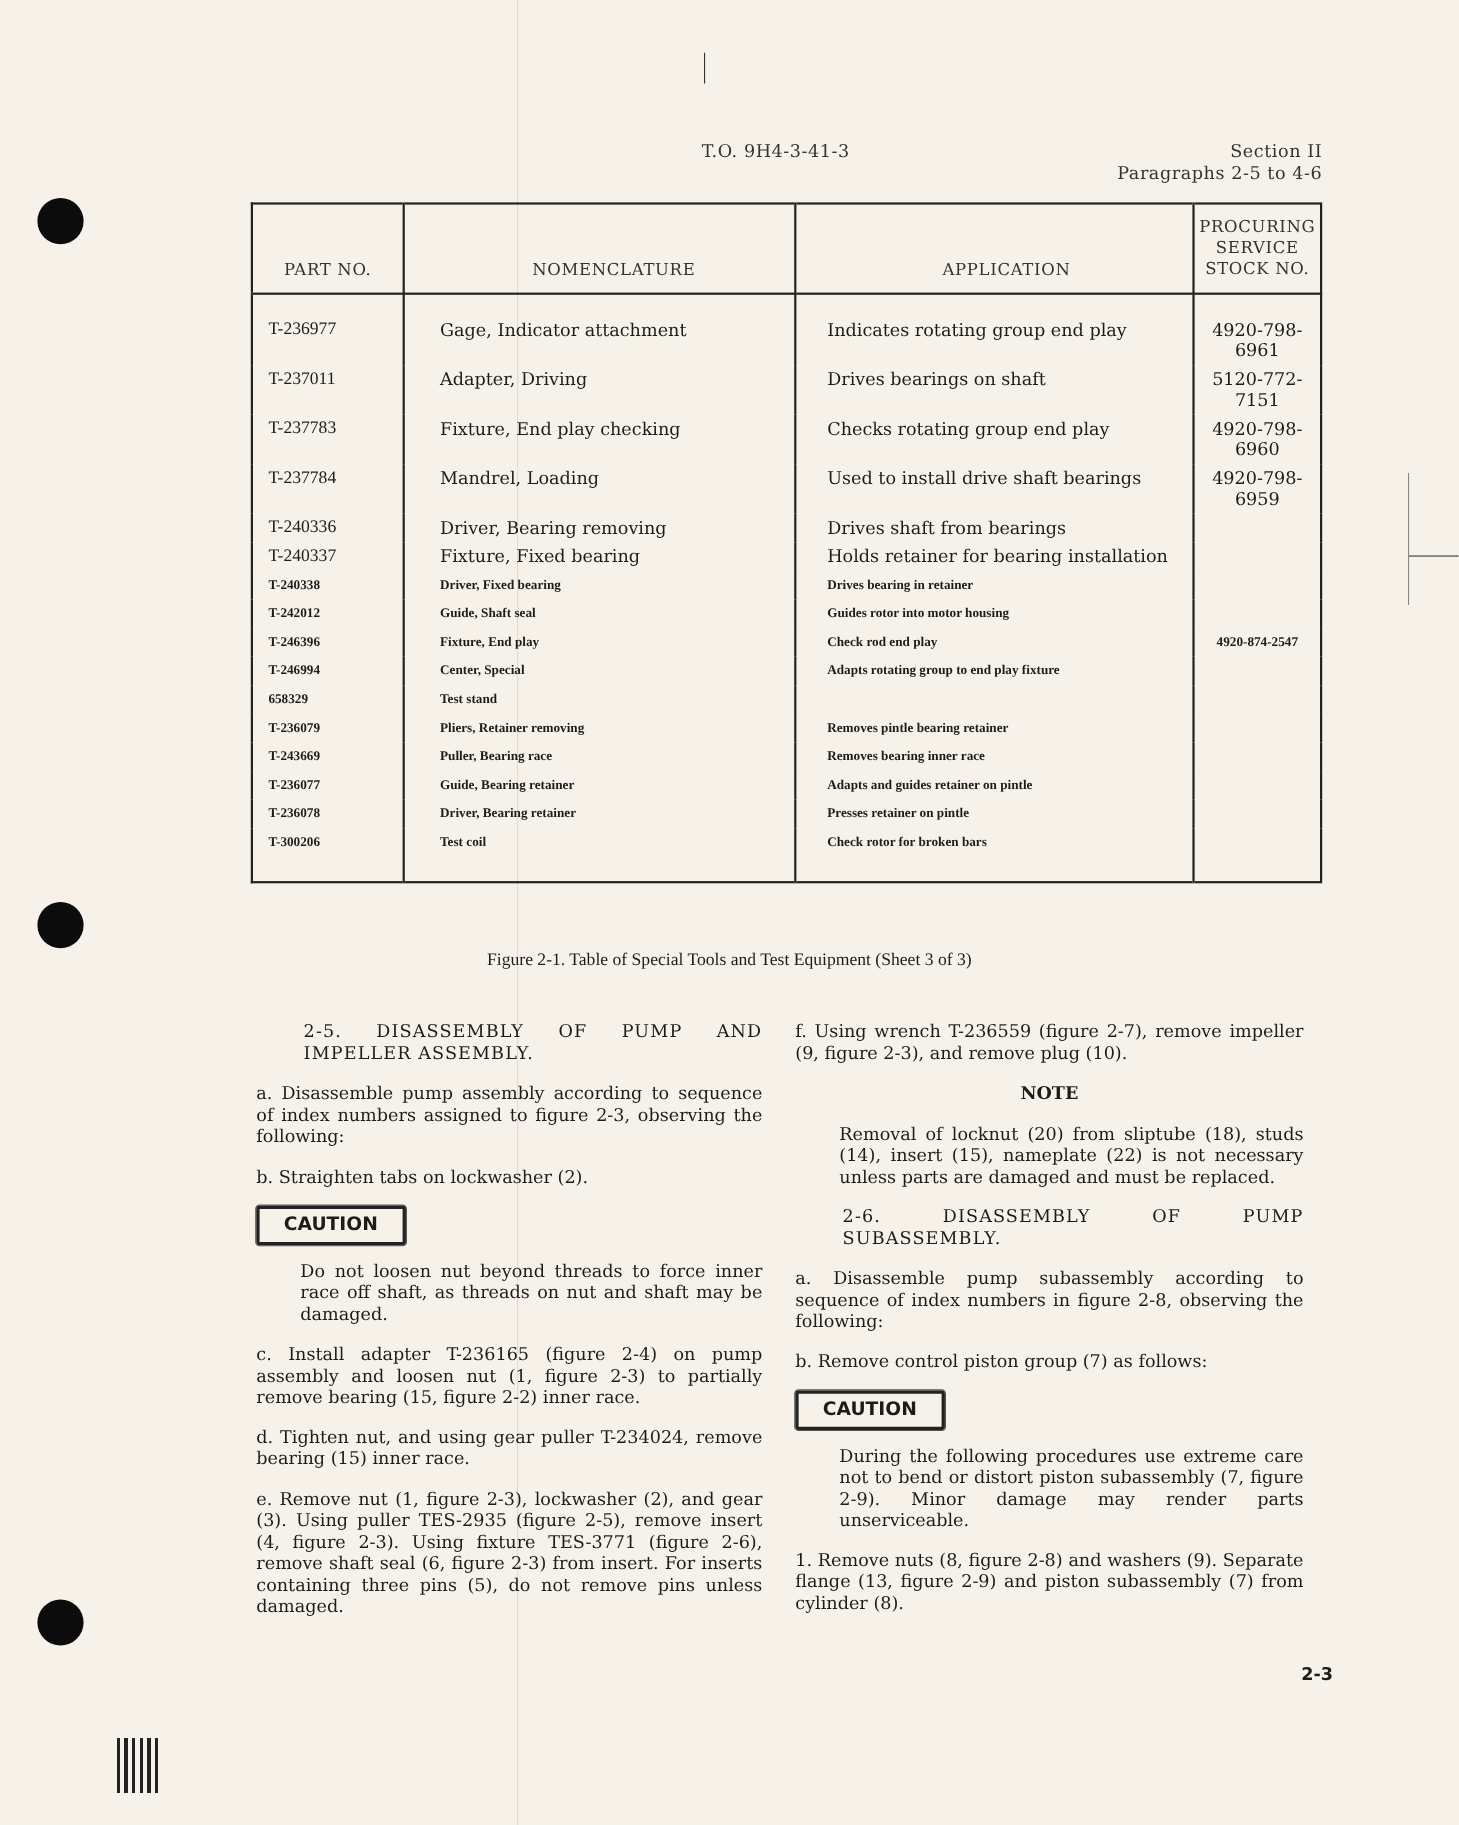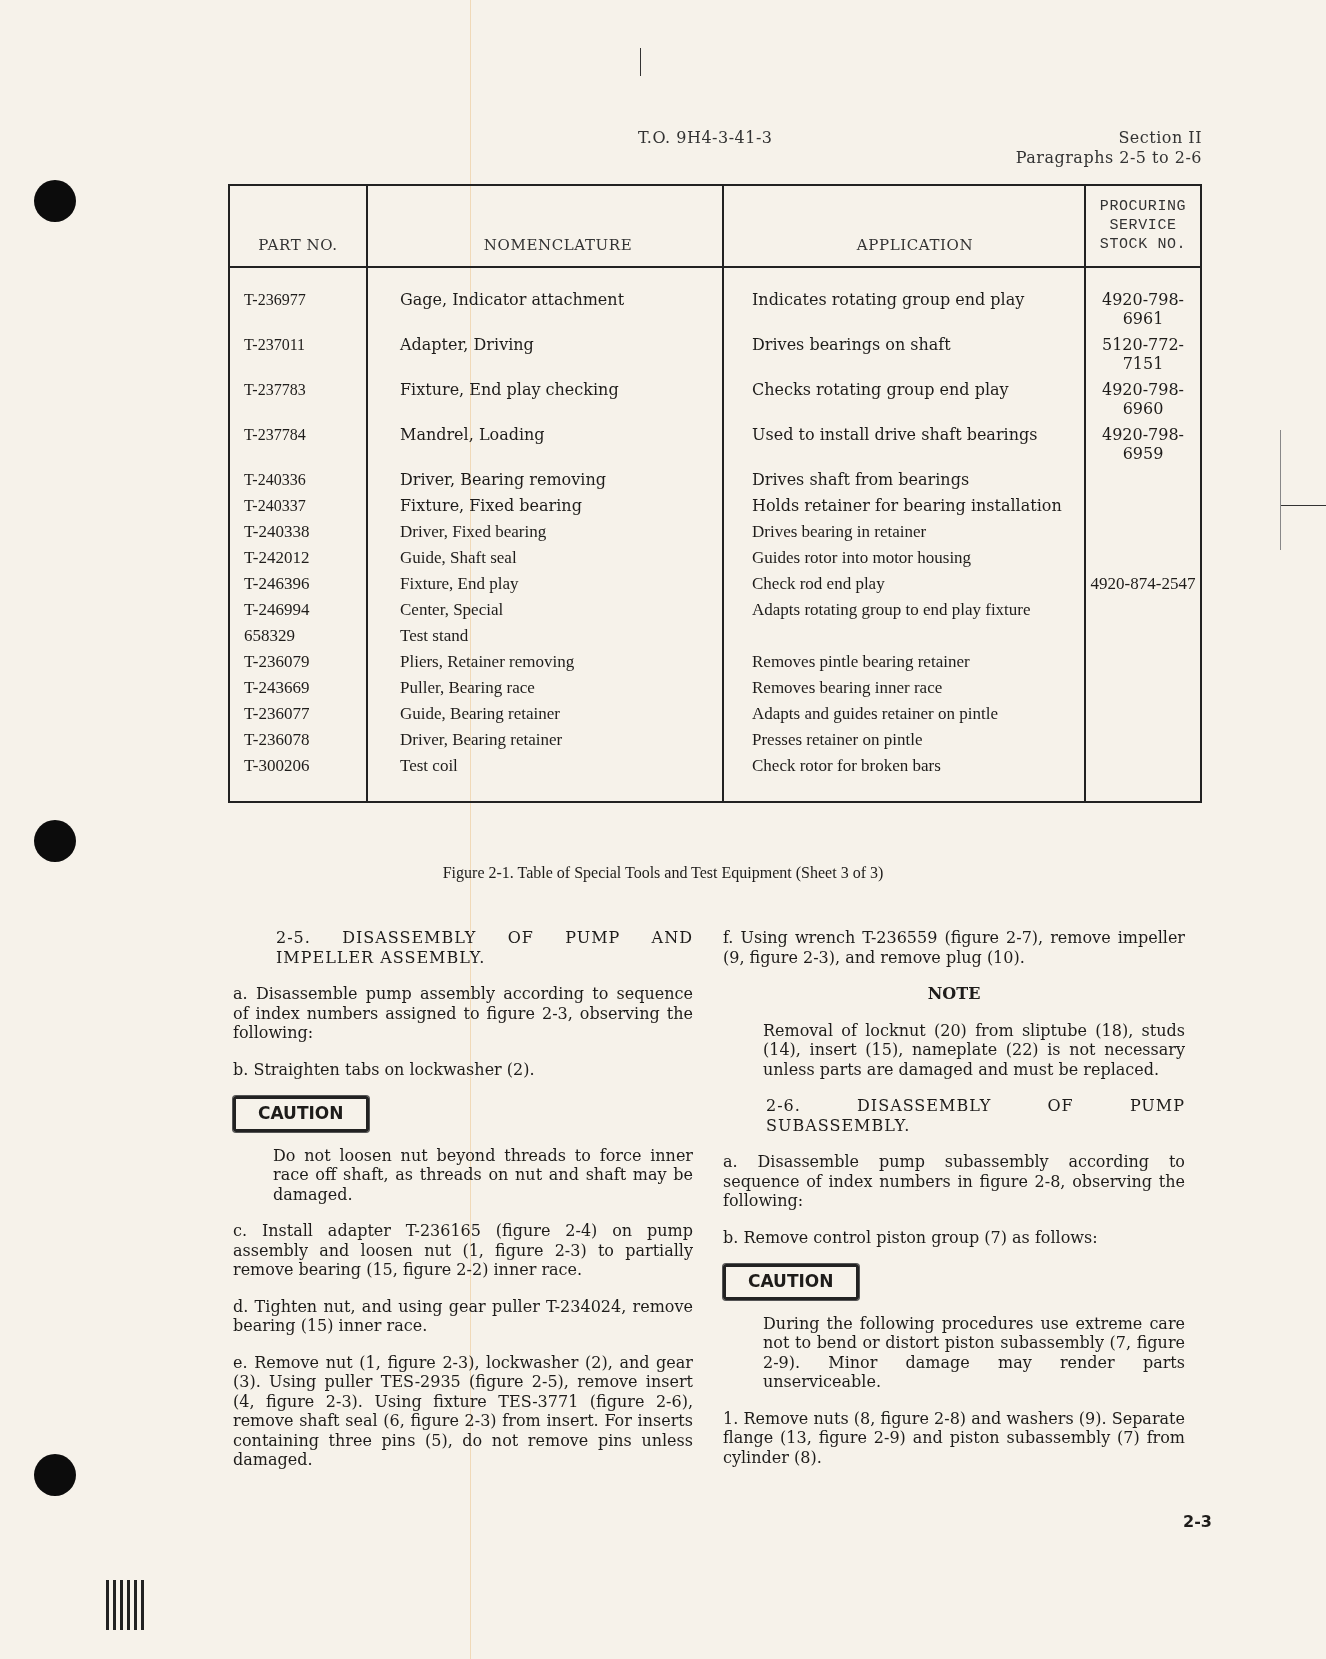--- a/index.html
+++ b/index.html
@@ -26,21 +26,21 @@
   table.tools td {
     border-right:2px solid #222; vertical-align:top;
     padding:3px 12px 4px 14px; line-height:19px;
   }
   table.tools tr.first td { padding-top:22px; }
   table.tools tr.last td { padding-bottom:26px;margin-left:40px; }
   table.tools .c1 { width:110px; }
   table.tools .c2 { width:310px; padding-left:32px; }
   table.tools .c3 { width:320px; padding-left:28px; }
   table.tools .c4 { text-align:center; padding-left:4px; padding-right:4px; }
-  table.tools tr.bold td { font-weight:normal; font-family:"Liberation Serif",serif; font-size:17px; }
+  table.tools tr.bold td { font-weight:bold; font-family:"Liberation Serif",serif; font-size:12px; }
   table.tools tr td.c1 { font-family:"Liberation Serif",serif; }
   .caption { position:absolute; left:0; width:1326px; top:864px; text-align:center; font-size:16px; font-weight:normal; font-family:"Liberation Serif",serif; }
   .col { position:absolute; font-size:16px; line-height:19.5px; text-align:justify; }
   .col p { margin:0 0 17px 0; }
   .col .heading { letter-spacing:1px;margin-left:43px; }
   .col .indent { padding-left:40px; padding-right:0; }
   .col .center { text-align:center; font-weight:bold; }
   .caution {
     display:inline-block; font-family:"DejaVu Sans","Liberation Sans",sans-serif;
     font-weight:bold; font-size:17px; padding:5px 22px;
@@ -58,29 +58,29 @@
 <div class="punch" style="left:34px; top:180px;"></div>
 <div class="punch" style="left:34px; top:820px;"></div>
 <div class="punch" style="left:34px; top:1454px;"></div>
 <div class="mark" style="left:640px; top:48px; width:1px; height:28px;"></div>
 <div class="mark" style="left:1280px; top:505px; width:46px; height:1px;"></div>
 <div class="mark" style="left:1280px; top:430px; width:1px; height:120px; background:#888;"></div>
 <div class="abs" style="left:106px; top:1580px; width:40px; height:50px; background:repeating-linear-gradient(90deg,#222 0 3px,transparent 3px 7px);"></div>
 
 <div class="abs hdr" style="left:638px; top:128px;">T.O. 9H4-3-41-3</div>
 <div class="abs hdr" style="right:124px; top:128px; text-align:right;">Section II</div>
-<div class="abs hdr" style="right:124px; top:148px; text-align:right;">Paragraphs 2-5 to 2-6</div>
+<div class="abs hdr" style="right:124px; top:148px; text-align:right;">Paragraphs 2-5 to 4-6</div>
 
 <table class="tools">
   <thead>
     <tr>
       <th class="c1">PART NO.</th>
       <th class="c2" style="text-align:center;margin-left:36px;">NOMENCLATURE</th>
       <th class="c3" style="text-align:center;">APPLICATION</th>
-      <th class="c4" style="line-height:19px;font-family:Liberation Mono, monospace;">
+      <th class="c4" style="line-height:19px;">
         <div>PROCURING</div>
         <div>SERVICE</div>
         <div>STOCK NO.</div>
       </th>
     </tr>
   </thead>
   <tbody>
     <tr class="first">
       <td class="c1">T-236977</td>
       <td class="c2">Gage, Indicator attachment</td>

